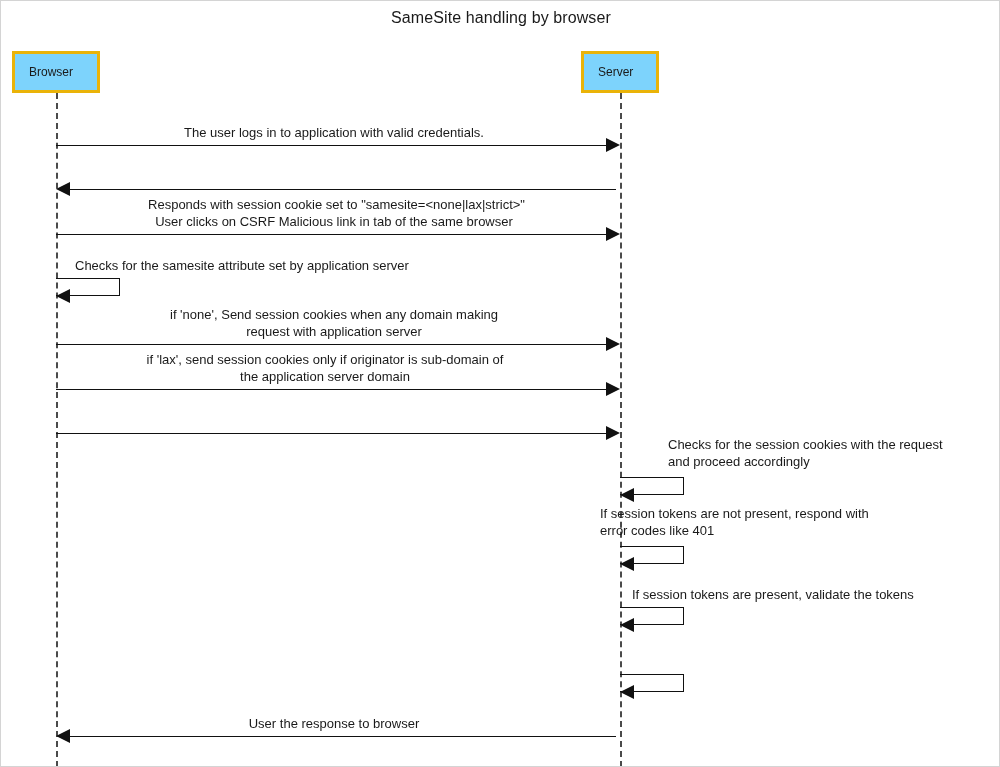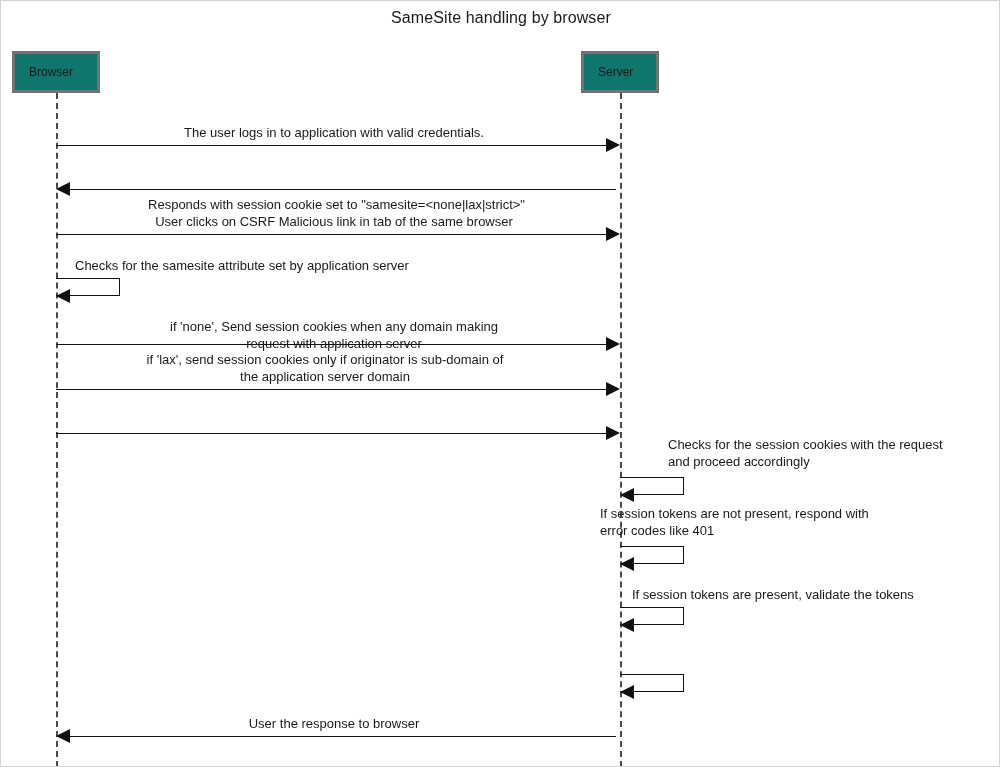--- a/index.html
+++ b/index.html
@@ -26,22 +26,22 @@
     top: 8px;
     width: 1000px;
     text-align: center;
     font-size: 16px;
     color: #1a1a1a;
     letter-spacing: 0.1px;
   }
   
   .participant-box {
     position: absolute;
-    border: 3px solid #737373;
-    background: #0f766e;
+    border: 3px solid #eab308;
+    background: #7dd3fc;
     box-sizing: border-box;
     display: flex;
     align-items: center;
     z-index: 4;
   }
   .participant-label {
     font-size: 12px;
     color: #1a1a1a;
     padding-left: 14px;
     white-space: nowrap;
@@ -126,21 +126,21 @@
   <div class="arrowhead left" style="left:55px; top:181px;"></div>
 
   <div class="msg-label" style="left:55px; top:212px; width:556px;">User clicks on CSRF Malicious link in tab of the same browser</div>
   <div class="msg" style="left:55px; top:233px; width:550px;"></div>
   <div class="arrowhead right" style="left:605px; top:226px;"></div>
 
   <div class="msg-label left-align" style="left:74px; top:256px; width:470px;">Checks for the samesite attribute set by application server</div>
   <div class="selfloop" style="left:55px; top:277px; width:64px; height:18px;"></div>
   <div class="arrowhead left" style="left:55px; top:288px;"></div>
 
-  <div class="msg-label" style="left:55px; top:305px; width:556px;margin-top:12px;">if 'none', Send session cookies when any domain making
+  <div class="msg-label" style="left:55px; top:305px; width:556px;">if 'none', Send session cookies when any domain making
 request with application server</div>
   <div class="msg" style="left:55px; top:343px; width:550px;"></div>
   <div class="arrowhead right" style="left:605px; top:336px;"></div>
 
   <div class="msg-label" style="left:46px; top:350px; width:556px;">if 'lax', send session cookies only if originator is sub-domain of
 the application server domain</div>
   <div class="msg" style="left:55px; top:388px; width:550px;"></div>
   <div class="arrowhead right" style="left:605px; top:381px;"></div>
 
   <div class="msg" style="left:55px; top:432px; width:550px;"></div>

